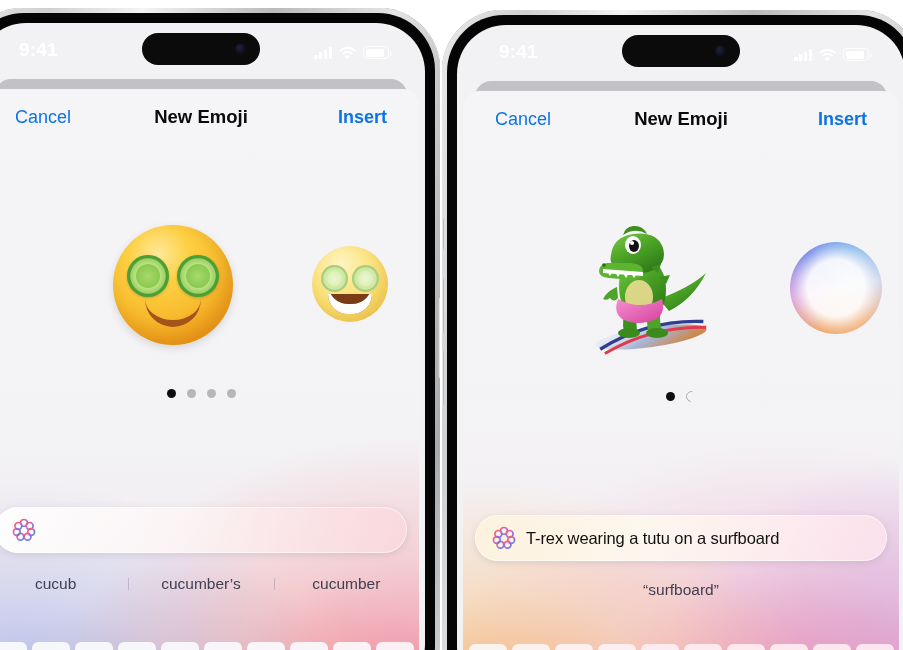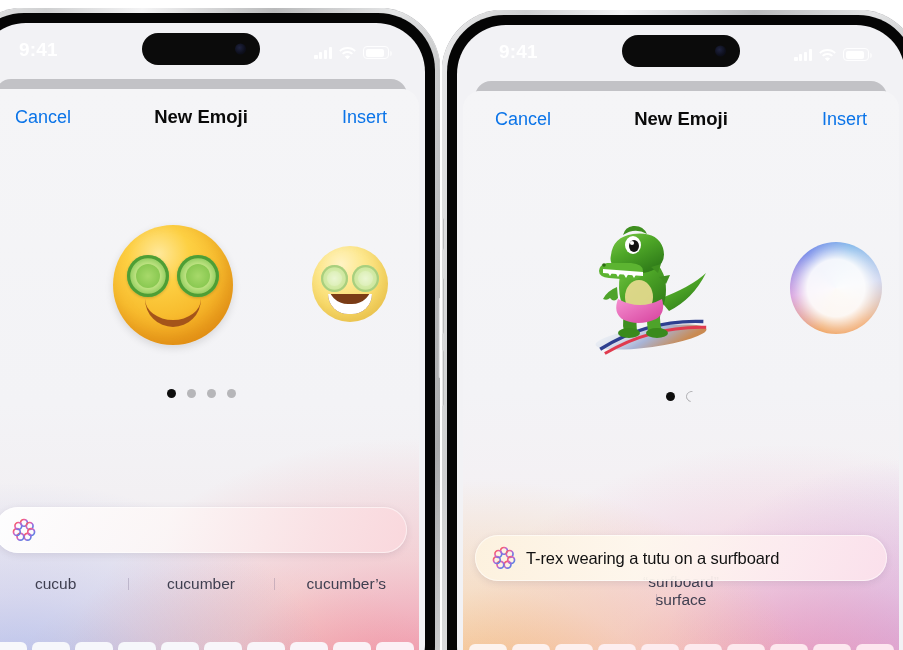--- a/index.html
+++ b/index.html
@@ -189,21 +189,21 @@
     align-items:center;
     z-index: 3;
   }
   .nav-btn {
     font-size: 18px;
     color: #0b74e8;
     line-height:1;
     white-space: nowrap;
   }
   .nav-cancel { position:absolute; left: 32px; }
-  .nav-insert { position:absolute; right: 32px; }
+  .nav-insert { position:absolute; right: 32px; font-weight: bold; }
   .nav-title {
     position:absolute;
     left:0; right:0;
     text-align:center;
     font-size: 18.5px;
     font-weight: bold;
     color: #0a0a0a;
   }
 
   
@@ -486,22 +486,22 @@
                   <circle cx="14.5" cy="30.5" r="5.2"></circle>
                   <circle cx="9" cy="23" r="5.2"></circle>
                   <circle cx="11.3" cy="13.7" r="5.2"></circle>
                 </g>
               </svg>
             </span>
           </div>
 
           <div class="suggest" style="top:478px;">
             <div class="sug">cucub</div>
+            <div class="sug">cucumber’s</div>
             <div class="sug">cucumber</div>
-            <div class="sug">cucumber’s</div>
           </div>
 
           <div class="keyboard">
             <div class="key" style="background:#f7f8fb;">q</div>
             <div class="key" style="background:#f6f7fb;">w</div>
             <div class="key" style="background:#f6f7fb;">e</div>
             <div class="key" style="background:#f6f7fb;">r</div>
             <div class="key" style="background:#f7f7fb;">t</div>
             <div class="key" style="background:#f8f6fa;">y</div>
             <div class="key" style="background:#f9f5f9;">u</div>
@@ -628,21 +628,21 @@
             <div class="emoji-slot" style="left:318px; top:38px; width:110px; height:110px;">
               <div class="bubble"></div>
             </div>
           </div>
 
           <div class="dots">
             <div class="dot active"></div>
             <div class="dot loading"></div>
           </div>
 
-          <div class="prompt right-prompt" style="top:444px;">
+          <div class="prompt right-prompt" style="top:424px;">
             <span class="ai-glyph">
               <svg viewBox="0 0 40 40" width="26" height="26">
                 <defs>
                   <linearGradient id="aiR" x1="0" y1="0" x2="1" y2="1">
                     <stop offset="0%" stop-color="#f05a3c"></stop>
                     <stop offset="28%" stop-color="#ef5fa2"></stop>
                     <stop offset="58%" stop-color="#a06ae0"></stop>
                     <stop offset="100%" stop-color="#3f8ae0"></stop>
                   </linearGradient>
                 </defs>
@@ -653,23 +653,22 @@
                   <circle cx="25.5" cy="30.5" r="5.2"></circle>
                   <circle cx="14.5" cy="30.5" r="5.2"></circle>
                   <circle cx="9" cy="23" r="5.2"></circle>
                   <circle cx="11.3" cy="13.7" r="5.2"></circle>
                 </g>
               </svg>
             </span>
             <span class="prompt-text">T-rex wearing a tutu on a surfboard</span>
           </div>
 
-          <div class="suggest" style="top:482px;flex-direction:column;">
+          <div class="suggest" style="top:482px;">
             <div class="sug">“surfboard”</div>
-            <div class="sug">surface</div>
           </div>
 
           <div class="keyboard">
             <div class="key" style="background:#fdf3ee;">q</div>
             <div class="key" style="background:#fdf1ee;">w</div>
             <div class="key" style="background:#fdf0ee;">e</div>
             <div class="key" style="background:#fdeef0;">r</div>
             <div class="key" style="background:#fdecef;">t</div>
             <div class="key" style="background:#fdeaee;">y</div>
             <div class="key" style="background:#fde9ee;">u</div>

